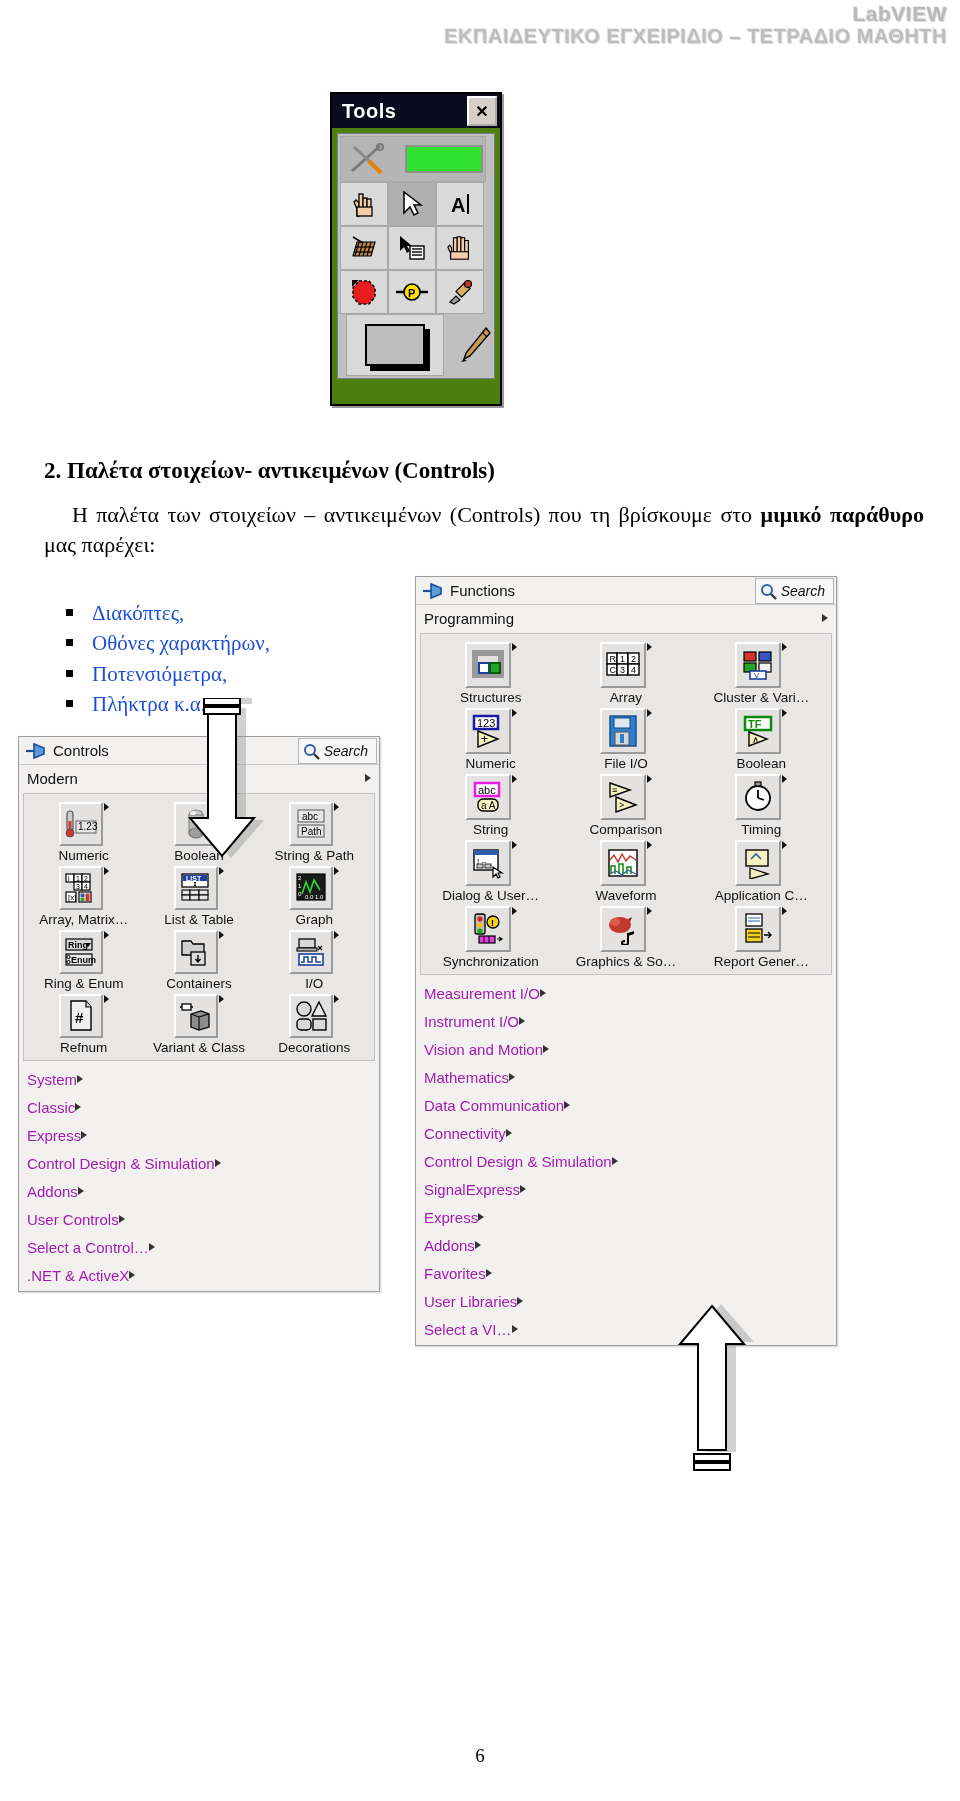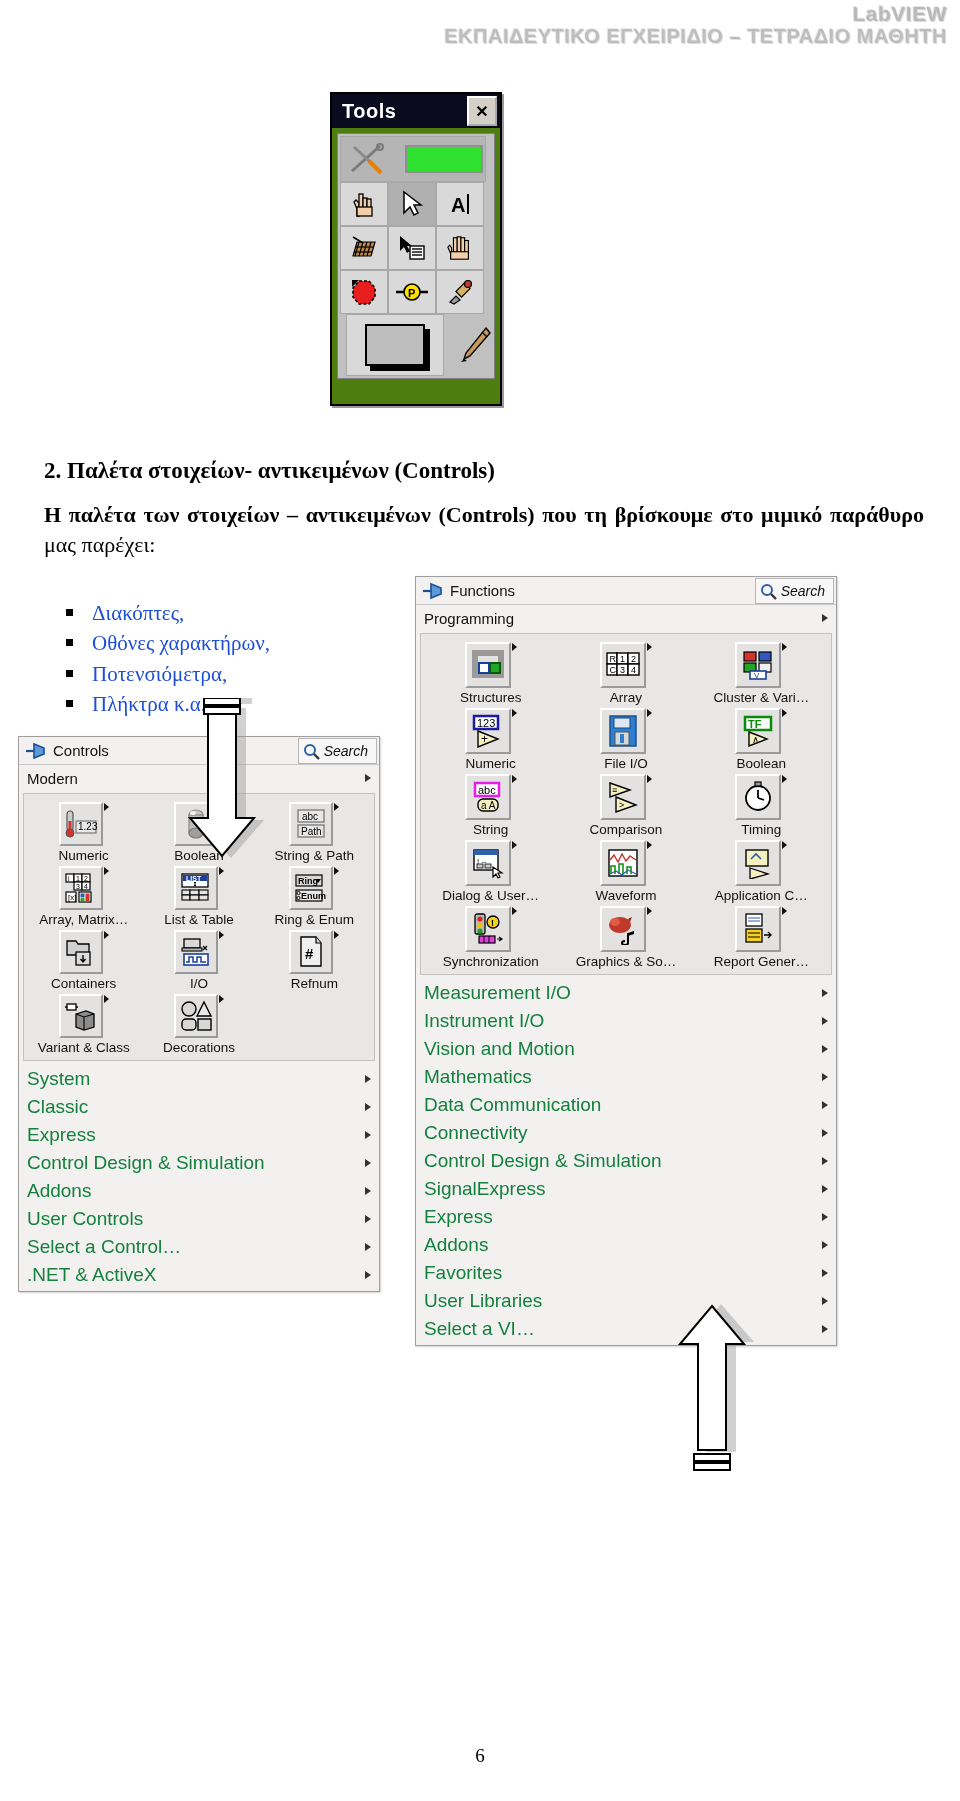--- a/index.html
+++ b/index.html
@@ -127,22 +127,22 @@
     width:46px;height:46px;background:#e3e2e1;border:2px solid #fff;
     border-right-color:#9a9a9a;border-bottom-color:#9a9a9a;
     display:flex;align-items:center;justify-content:center;
     box-sizing:border-box;overflow:hidden;
   }
   .gicon.sm{width:44px;height:44px;}
   .gcaret{margin-left:1px;margin-top:1px;}
   .glabel{font-size:13.5px;color:#111;margin-top:2px;white-space:nowrap;text-align:right;}
   .pal-list{padding:2px 0 2px 0;}
   .pal-li{
-    height:28px;display:flex;align-items:center;justify-content:space-between;
-    padding:0 8px 0 8px;font-size:19px;color:#15803d;
+    height:28px;display:flex;align-items:center;
+    padding:0 8px 0 8px;font-size:15px;color:#a21caf;
   }
 
   
   .big-arrow{position:absolute;pointer-events:none;}
 
   .pagenum{
     position:absolute;left:0;top:1745px;width:960px;text-align:center;
     font-size:19px;color:#000;
   }
 </style>
@@ -272,21 +272,21 @@
         </svg>
       </div>
     </div>
 
   </div>
 </div>
 
 <div class="sec-title">2. Παλέτα στοιχείων- αντικειμένων (Controls)</div>
 
 <div class="para">
-  <span style="font-weight:bold;">Η παλέτα των στοιχείων – αντικειμένων (Controls) που τη βρίσκουμε στο</span>
+  <span style="margin-left:28px;">Η παλέτα των στοιχείων – αντικειμένων (Controls) που τη βρίσκουμε στο</span>
   <span class="b">μιμικό παράθυρο</span><span> μας παρέχει:</span>
 </div>
 
 <ul class="bullets">
   <li>Διακόπτες,</li>
   <li>Οθόνες χαρακτήρων,</li>
   <li>Ποτενσιόμετρα,</li>
   <li>Πλήκτρα κ.α..</li>
 </ul>
 
@@ -743,20 +743,38 @@
                 <rect x="11" y="23" width="9" height="5"></rect>
                 <rect x="20" y="23" width="9" height="5"></rect>
             </g>
           </svg>
         </div>
         <span class="tri-sm gcaret"></span>
       </div>
       <span class="glabel">List &amp; Table</span>
     </div>
 
+    <div class="gitem">
+      <div class="gicon-wrap">
+        <div class="gicon sm">
+          <svg width="34" height="32" viewBox="0 0 34 32">
+            <rect x="3" y="2" width="28" height="26" fill="#1a1a1a" stroke="#000" stroke-width="1.2"></rect>
+            <polyline points="8,22 12,10 16,20 20,8 26,18" fill="none" stroke="#2ee02e" stroke-width="1.6"></polyline>
+            <g fill="#fff" font-family="Liberation Sans, sans-serif" font-size="6">
+              <text x="4" y="8">2</text>
+                <text x="4" y="16">1</text>
+                <text x="4" y="24">0</text>
+              <text x="11" y="27">0.0 1.0</text>
+            </g>
+          </svg>
+        </div>
+        <span class="tri-sm gcaret"></span>
+      </div>
+      <span class="glabel">Graph</span>
+    </div>
 
     <div class="gitem">
       <div class="gicon-wrap">
         <div class="gicon sm">
           <svg width="36" height="32" viewBox="0 0 36 32">
             <rect x="3" y="3" width="26" height="11" fill="#d8d8d8" stroke="#000" stroke-width="1.2"></rect>
             <text x="5" y="12" font-family="Liberation Sans, sans-serif" font-size="9" font-weight="bold" fill="#000">Ring</text>
             <path d="M22 7 L28 7 L25 11 Z" fill="#000"></path>
             <rect x="3" y="18" width="26" height="11" fill="#e8e8e8" stroke="#000" stroke-width="1.2"></rect>
             <text x="8" y="27" font-family="Liberation Sans, sans-serif" font-size="9" font-weight="bold" fill="#000">Enum</text>

